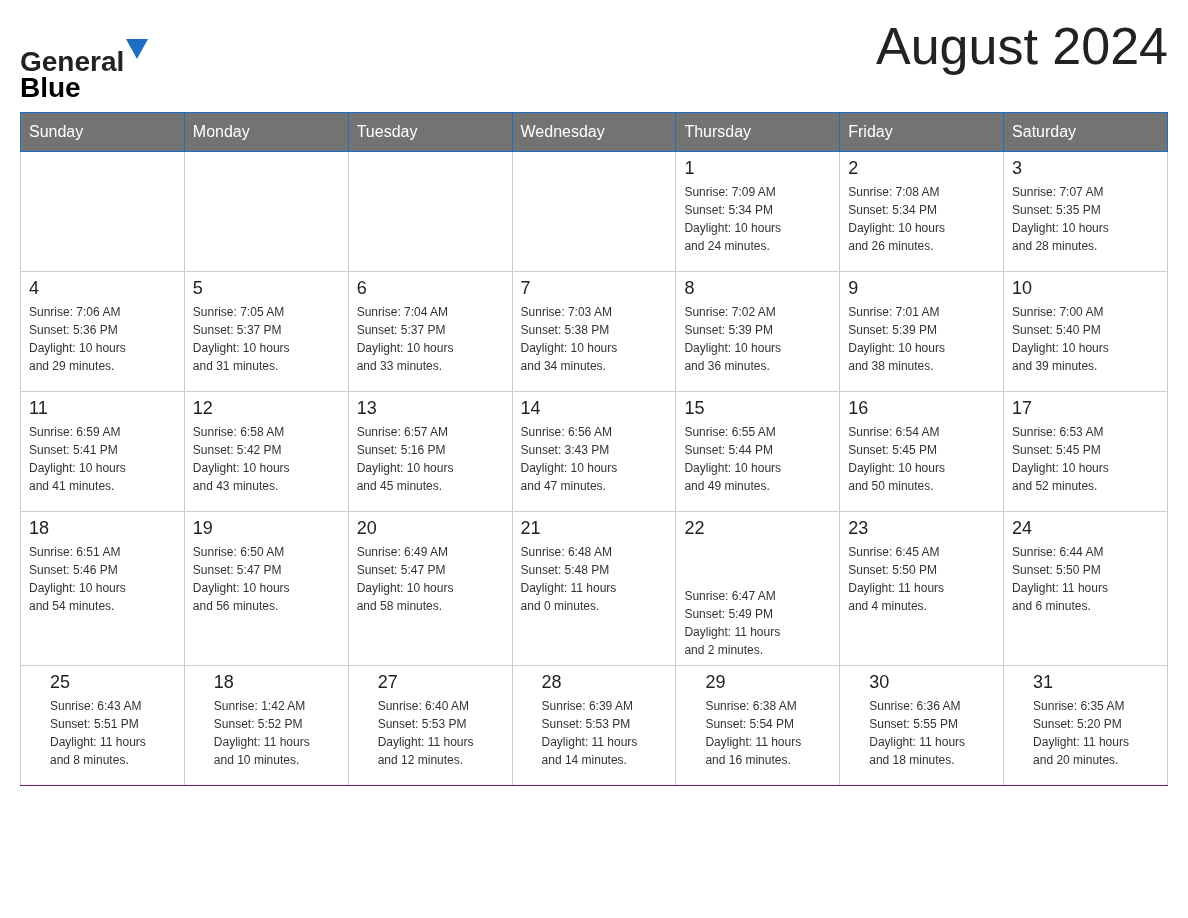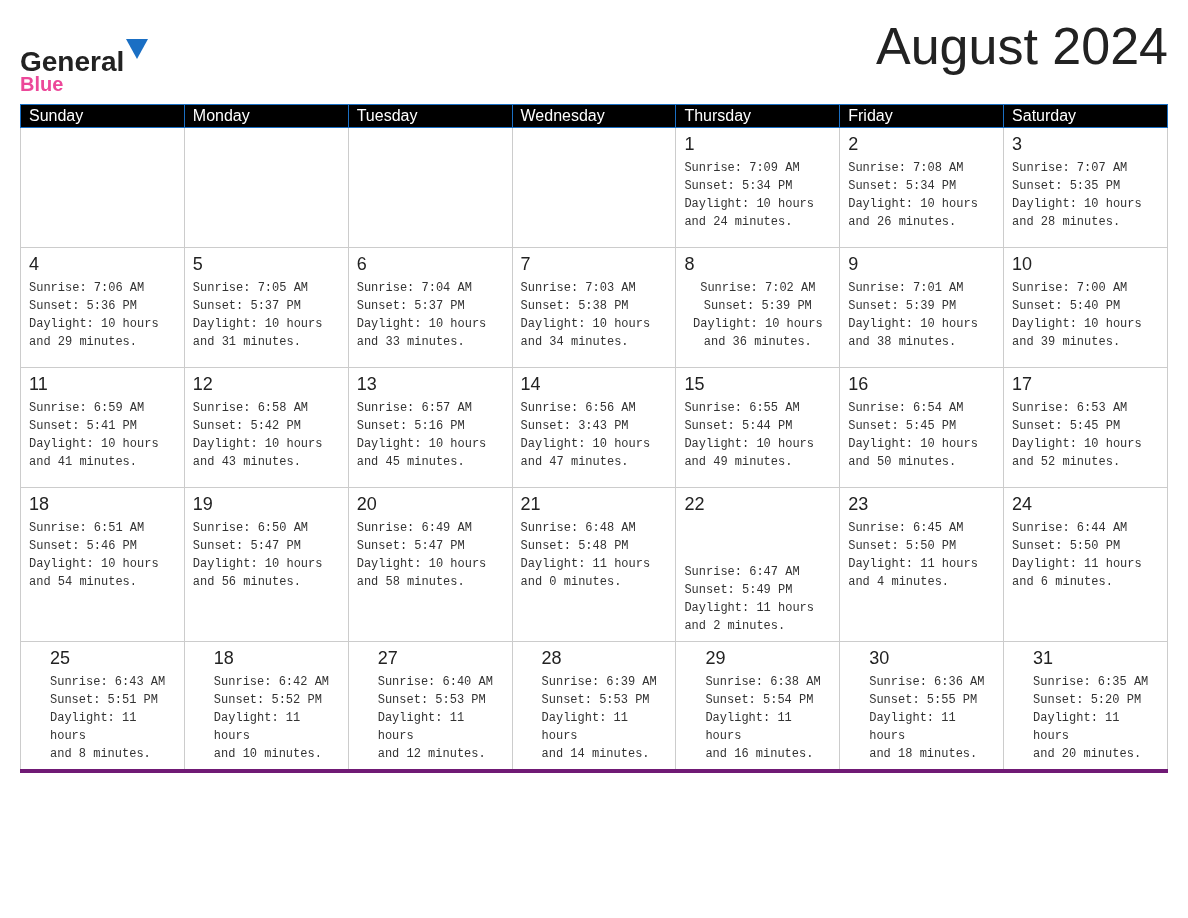--- a/index.html
+++ b/index.html
@@ -41,25 +41,25 @@
       font-size: 20px;
       color: #333;
       margin-top: 6px;
     }
     .calendar-table {
       width: 100%;
       border-collapse: collapse;
       margin-top: 10px;
     }
     .calendar-table th {
-      background-color: #000000;
+      background-color: #737373;
       color: #fff;
       font-size: 16px;
       font-weight: normal;
-      padding: 2px 8px;
+      padding: 10px 8px;
       text-align: left;
       border: 1px solid #1a6fc4;
     }
     .calendar-table td {
       border: 1px solid #ccc;
       vertical-align: top;
       padding: 6px 8px;
       width: 14.28%;
       min-height: 90px;
       height: 120px;
@@ -68,45 +68,44 @@
       font-size: 18px;
       color: #222;
       font-weight: normal;
       margin-bottom: 4px;
       display: block;
     }
     .day-info {
       font-size: 12px;
       color: #333;
       line-height: 1.5;
-      font-family: Liberation Mono, monospace;
     }
     .empty-cell {
       background: #fff;
     }
     tr td {
       border-bottom: 2px solid #1a6fc4;
     }
     tr:last-child td {
-      border-bottom: 4px solid #701a75;
+      border-bottom: 1px solid #701a75;
       padding-left: 29px;
     }
   </style>
 </head>
 <body>
 
 <div class="header-row">
   <div class="logo">
     <div style="display:flex; align-items:center;">
       <span class="logo-text">General</span>
       <svg width="22" height="20" viewBox="0 0 22 20" style="margin-left:2px; margin-top:2px;">
         <polygon points="0,0 22,0 11,20" fill="#1a6fc4"></polygon>
       </svg>
     </div>
-    <span class="logo-text blue" style="color:#ec4899; font-size:20px; margin-top:-2px;">Blue</span>
+    <span class="logo-text blue" style="color:#000000; font-size:28px; margin-top:-2px;">Blue</span>
   </div>
   <div class="title-block">
     <div class="month-title">August 2024</div>
   </div>
 </div>
 
 <table class="calendar-table">
   <thead>
     <tr>
     <th>Sunday</th>
@@ -170,21 +169,21 @@
         </td>
         <td>
           <span class="day-number">7</span>
           <div class="day-info" style="white-space: pre-line;">Sunrise: 7:03 AM
 Sunset: 5:38 PM
 Daylight: 10 hours
 and 34 minutes.</div>
         </td>
         <td>
           <span class="day-number">8</span>
-          <div class="day-info" style="white-space: pre-line; text-align: center;">Sunrise: 7:02 AM
+          <div class="day-info" style="white-space: pre-line;">Sunrise: 7:02 AM
 Sunset: 5:39 PM
 Daylight: 10 hours
 and 36 minutes.</div>
         </td>
         <td>
           <span class="day-number">9</span>
           <div class="day-info" style="white-space: pre-line;">Sunrise: 7:01 AM
 Sunset: 5:39 PM
 Daylight: 10 hours
 and 38 minutes.</div>
@@ -302,21 +301,21 @@
       <tr>
         <td>
           <span class="day-number">25</span>
           <div class="day-info" style="white-space: pre-line;">Sunrise: 6:43 AM
 Sunset: 5:51 PM
 Daylight: 11 hours
 and 8 minutes.</div>
         </td>
         <td>
           <span class="day-number">18</span>
-          <div class="day-info" style="white-space: pre-line;">Sunrise: 6:42 AM
+          <div class="day-info" style="white-space: pre-line;">Sunrise: 1:42 AM
 Sunset: 5:52 PM
 Daylight: 11 hours
 and 10 minutes.</div>
         </td>
         <td>
           <span class="day-number">27</span>
           <div class="day-info" style="white-space: pre-line;">Sunrise: 6:40 AM
 Sunset: 5:53 PM
 Daylight: 11 hours
 and 12 minutes.</div>

